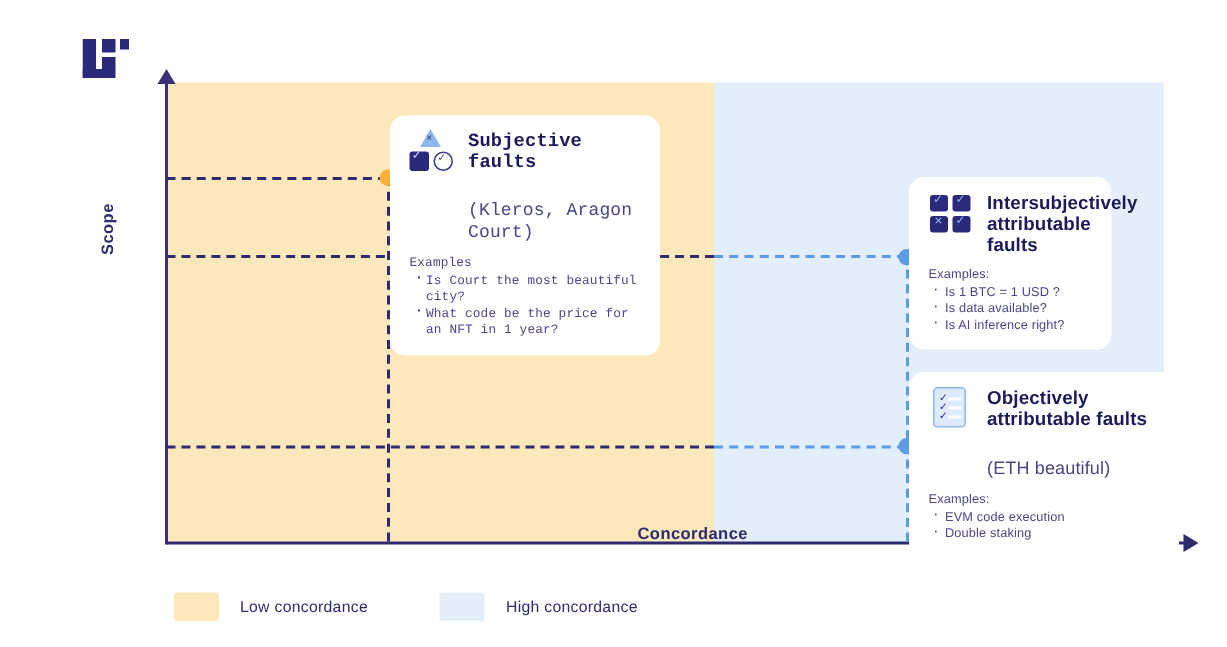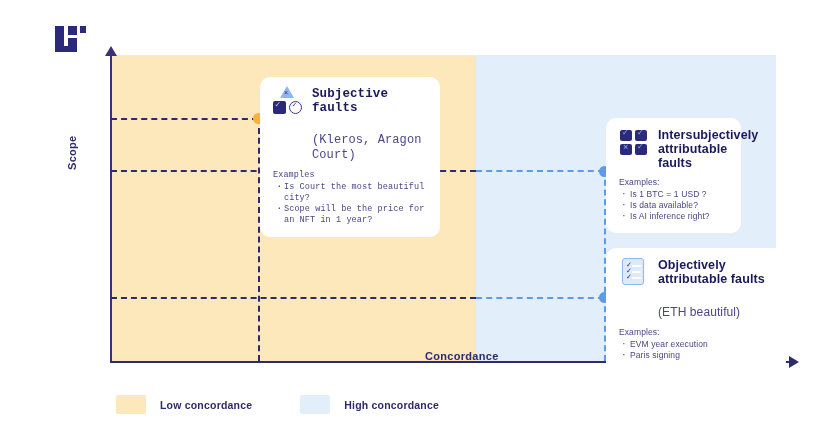--- a/index.html
+++ b/index.html
@@ -175,21 +175,21 @@
   .clip .row .tick {
     position: absolute; left: 0; top: -3px; font-size: 7px; color: #2B2A7A;
   }
   .clip .row .bar {
     position: absolute; left: 6px; top: 1px; width: 9px; height: 2px;
     background: #FFFFFF;
   }
 
   
   .legend { position: absolute; left: 116px; top: 395px; display: flex; gap: 48px; }
-  .legend-item { display: flex; align-items: center; gap: 14px; font-weight: bold; }
+  .legend-item { display: flex; align-items: center; gap: 14px; }
   .legend-swatch { width: 30px; height: 19px; border-radius: 2px; }
   .legend-label {
     font-size: 10.5px; color: #2E2A6E; letter-spacing: .2px; white-space: nowrap;
   }
 </style>
 </head>
 <body>
 
 <div id="root">
 
@@ -237,21 +237,21 @@
         <div class="chk-circle"></div>
       </div>
       <div class="card-titles">
         <div class="card-title">Subjective faults</div>
         <div class="card-sub">(Kleros, Aragon Court)</div>
       </div>
     </div>
     <div class="card-examples-label">Examples</div>
     <ul class="card-list">
       <li>Is Court the most beautiful city?</li>
-      <li>Scope will be the price for</li>
+      <li>What code be the price for</li>
       <li class="cont">an NFT in 1 year?</li>
     </ul>
   </div>
 
   <div class="card" style="left:606px; top:118px; width:135px;">
     <div class="card-head">
       <div class="card-icon">
         <div class="grid4">
           <div class="cell"></div>
           <div class="cell"></div>
@@ -291,22 +291,22 @@
         </div>
       </div>
       <div class="card-titles">
         <div class="card-title">Objectively</div>
         <div class="card-title">attributable faults</div>
       </div>
     </div>
     <div class="card-sub" style="margin-left:39px;">(ETH beautiful)</div>
     <div class="card-examples-label">Examples:</div>
     <ul class="card-list">
-      <li>EVM year execution</li>
-      <li>Paris signing</li>
+      <li>EVM code execution</li>
+      <li>Double staking</li>
     </ul>
   </div>
 
   <div class="legend">
     <div class="legend-item">
       <div class="legend-swatch" style="background:#FDE8BC;"></div>
       <div class="legend-label">Low concordance</div>
     </div>
     <div class="legend-item">
       <div class="legend-swatch" style="background:#E3EEFB;"></div>

